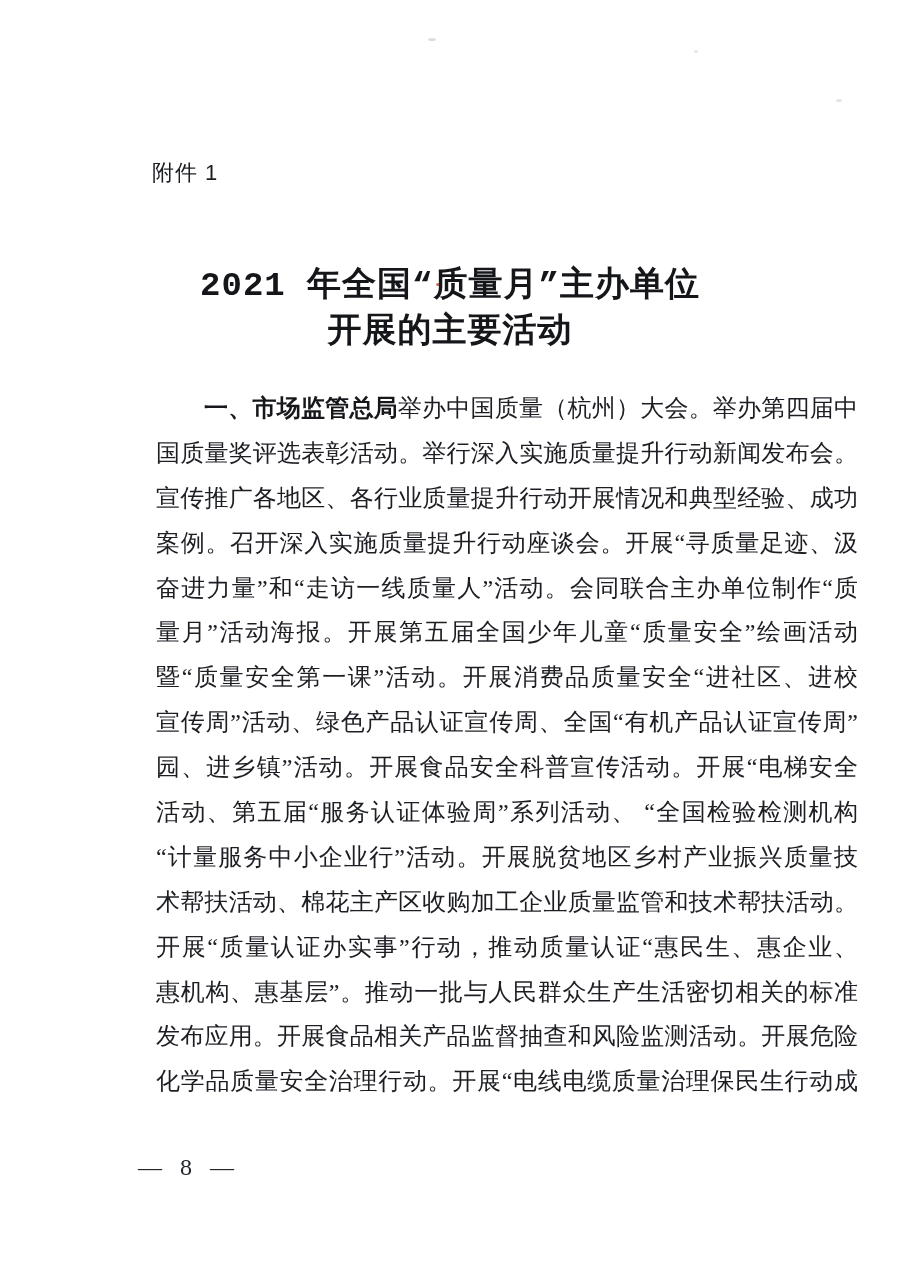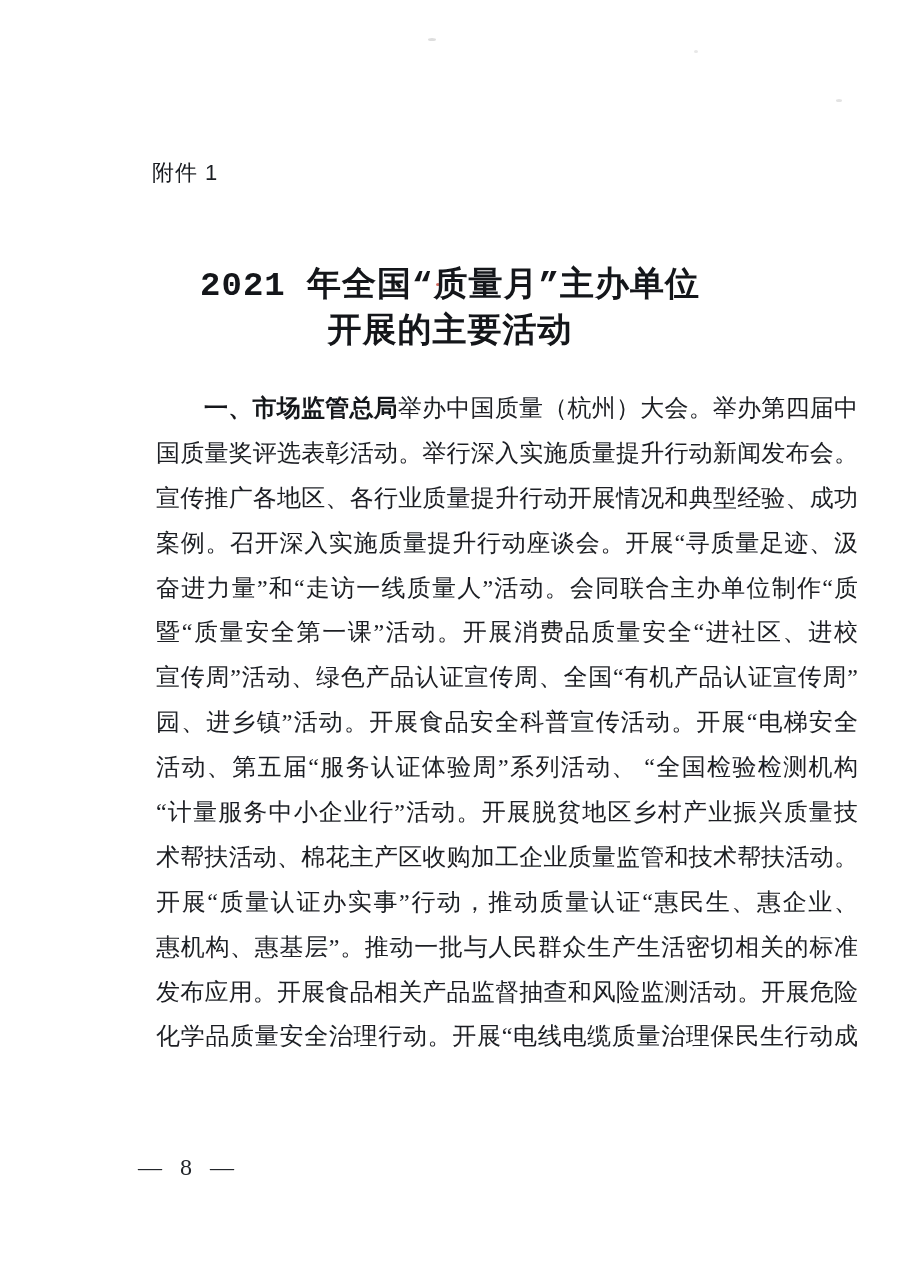--- a/index.html
+++ b/index.html
@@ -101,20 +101,21 @@
   </h1>
 
   <div class="body-block">
     <div class="bline first">
       <span class="lead">一、市场监管总局</span><span>举办中国质量（杭州）大会。举办第四届中</span>
     </div>
     <div class="bline">国质量奖评选表彰活动。举行深入实施质量提升行动新闻发布会。</div>
     <div class="bline">宣传推广各地区、各行业质量提升行动开展情况和典型经验、成功</div>
     <div class="bline">案例。召开深入实施质量提升行动座谈会。开展“寻质量足迹、汲</div>
     <div class="bline">奋进力量”和“走访一线质量人”活动。会同联合主办单位制作“质</div>
+    <div class="bline">量月”活动海报。开展第五届全国少年儿童“质量安全”绘画活动</div>
     <div class="bline">暨“质量安全第一课”活动。开展消费品质量安全“进社区、进校</div>
     <div class="bline">宣传周”活动、绿色产品认证宣传周、全国“有机产品认证宣传周”</div>
     <div class="bline">园、进乡镇”活动。开展食品安全科普宣传活动。开展“电梯安全</div>
     <div class="bline">活动、第五届“服务认证体验周”系列活动、 “全国检验检测机构</div>
     <div class="bline">“计量服务中小企业行”活动。开展脱贫地区乡村产业振兴质量技</div>
     <div class="bline">术帮扶活动、棉花主产区收购加工企业质量监管和技术帮扶活动。</div>
     <div class="bline">开展“质量认证办实事”行动，推动质量认证“惠民生、惠企业、</div>
     <div class="bline">惠机构、惠基层”。推动一批与人民群众生产生活密切相关的标准</div>
     <div class="bline">发布应用。开展食品相关产品监督抽查和风险监测活动。开展危险</div>
     <div class="bline">化学品质量安全治理行动。开展“电线电缆质量治理保民生行动成</div>

